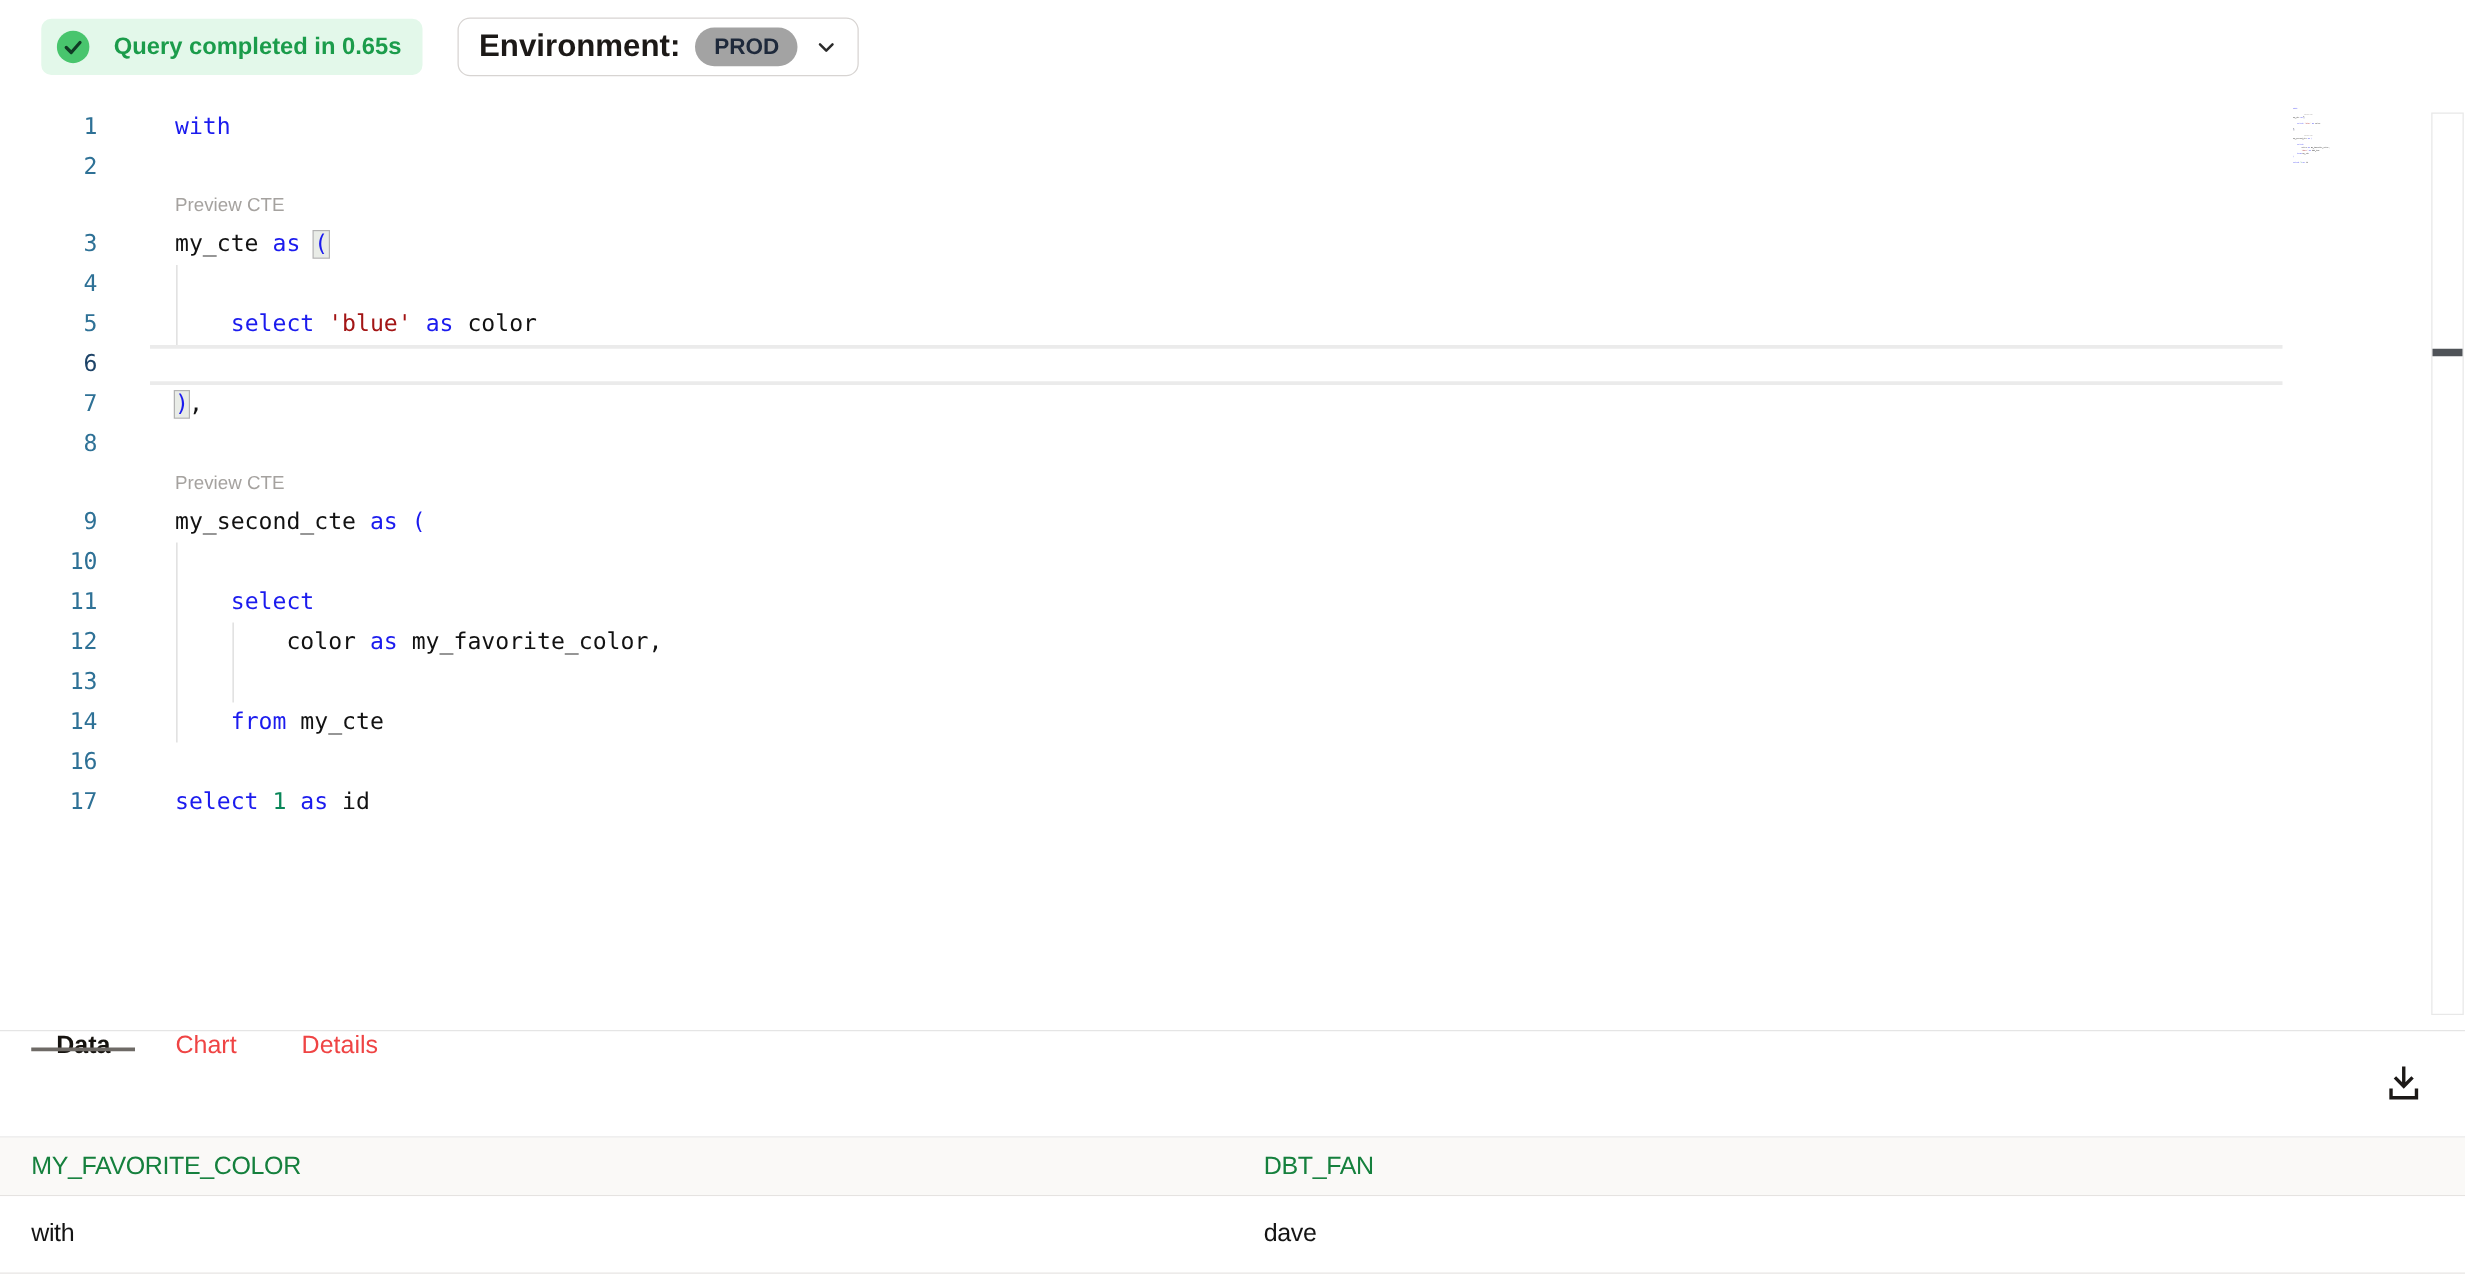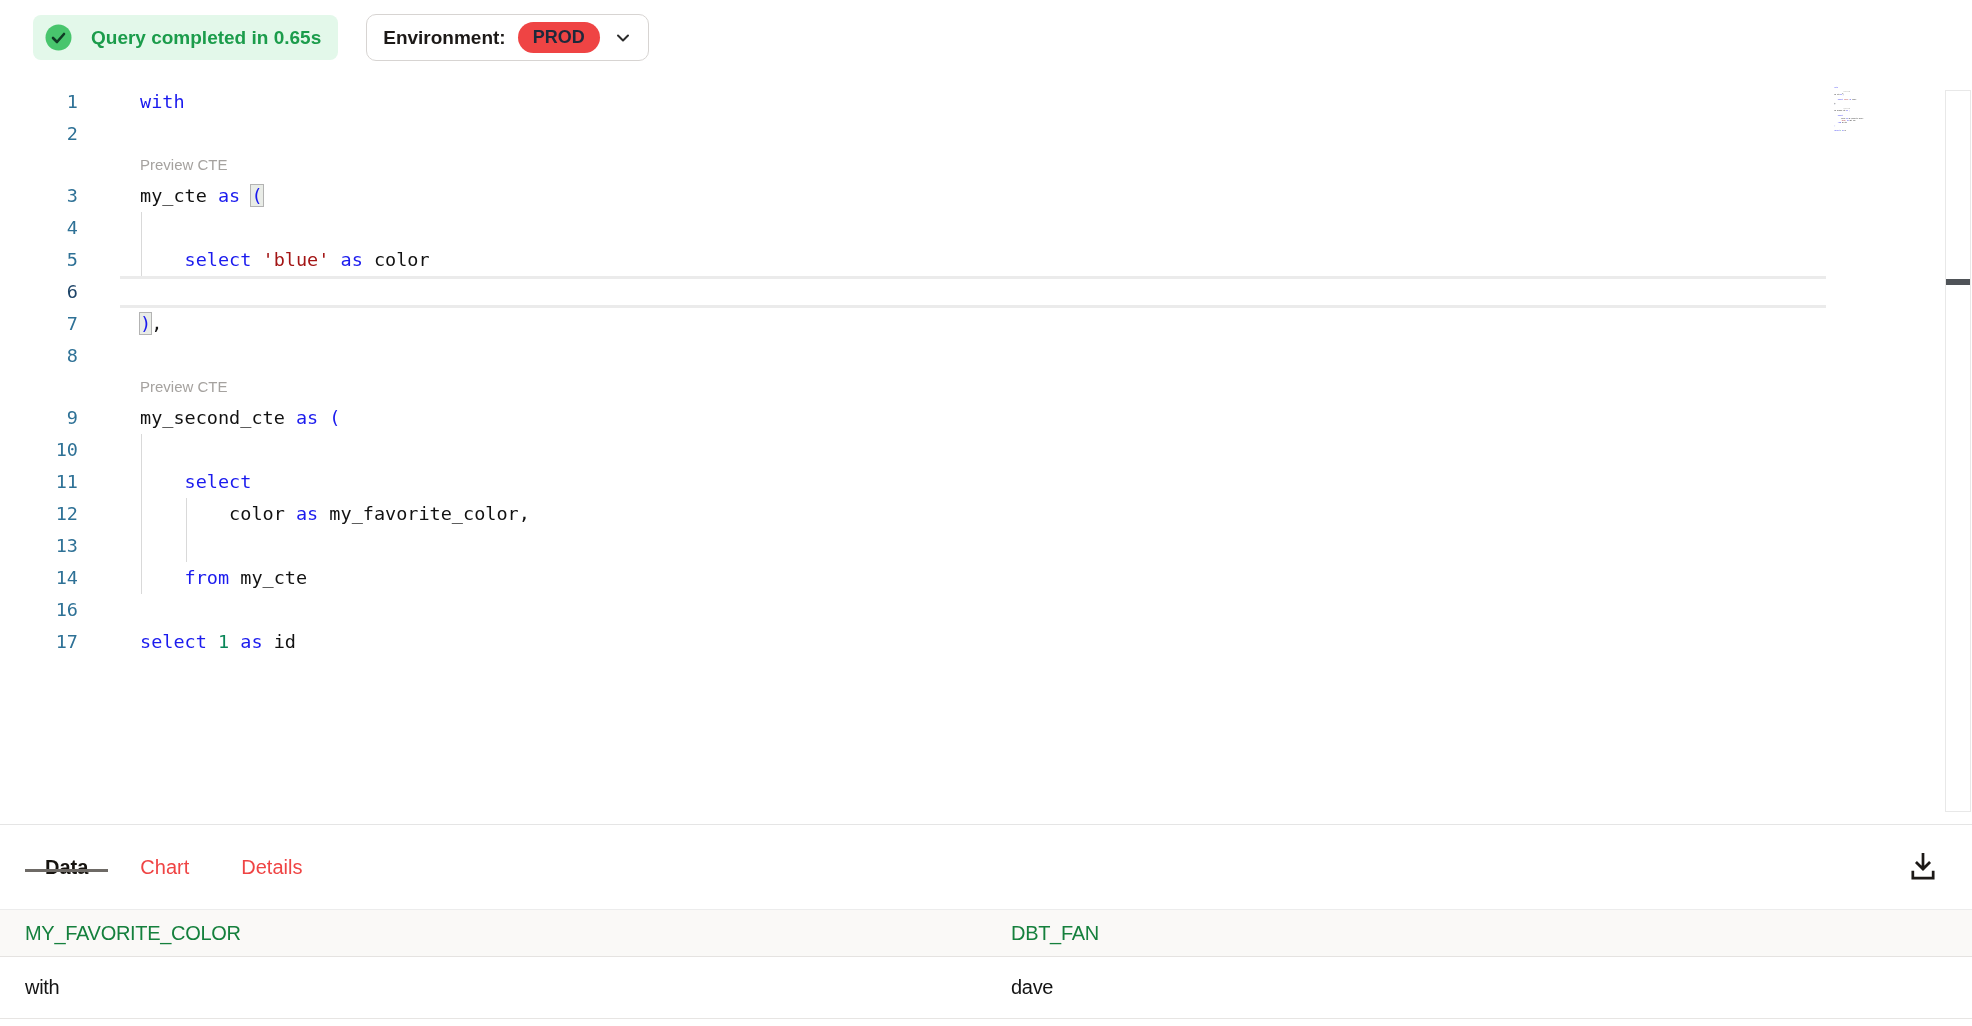--- a/index.html
+++ b/index.html
@@ -8,22 +8,22 @@
           font-family:"Liberation Sans", sans-serif; background:#fff; }
 
   
   .topbar { height:75px; display:flex; align-items:center; padding-left:33px; }
   .status-badge { display:flex; align-items:center; gap:19px; background:#e3f8ea;
                   border-radius:8px; padding:9px 17px 9px 12px; }
   .status-badge .txt { color:#1b9c4b; font-size:19px; font-weight:700; }
   .check-circle { width:27px; height:27px; display:inline-flex; }
   .env-select { display:flex; align-items:center; gap:12px; margin-left:28px;
                 border:1px solid #d7d4d2; border-radius:10px; padding:7px 16px; background:#fff; cursor:pointer; }
-  .env-label { font-size:19px; font-weight:700; color:#1c1917; }
-  .env-pill { background:#ef4444; color:#1e293b; font-size:18px; font-weight:700;
+  .env-label { font-size:25px; font-weight:700; color:#1c1917; }
+  .env-pill { background:#a3a3a3; color:#1e293b; font-size:18px; font-weight:700;
               border-radius:999px; padding:5px 15px; }
   .chevron { display:inline-flex; margin-left:2px; }
 
   
   .editor { position:relative; height:749px; background:#fff;
             font-family:"DejaVu Sans Mono", monospace; font-size:18.5px; }
   #code-lines { position:relative; padding-top:11px; z-index:2; }
   .code-row { display:flex; min-height:32px; line-height:32px; white-space:pre; }
   .gutter { width:120px; flex:0 0 120px; text-align:right; padding-right:42px;
             color:#2e7196; user-select:none; }
@@ -45,21 +45,21 @@
              overflow:hidden; z-index:3; cursor:pointer; }
   #minimap-content { transform:scale(0.075); transform-origin:0 0; width:1500px; }
   #minimap-content .code-row { min-height:32px; line-height:32px; white-space:pre; }
 
   .scroll-track { position:absolute; left:1945px; top:15px; width:26px; height:722px;
                   border:1px solid #e8e8e8; background:#fff; z-index:3; }
   .scroll-marker { position:absolute; left:0; top:188px; width:100%; height:6px; background:#4f5358; }
 
   
   .results { border-top:1px solid #e5e5e5; }
-  .tabs-row { height:84px; display:flex; align-items:center; padding-left:25px; position:relative; }
+  .tabs-row { height:84px; display:flex; align-items:flex-start; padding-left:25px; position:relative; }
   .tab { position:relative; display:flex; align-items:center; padding:0 20px; margin-right:12px;
          font-size:20px; color:#ef4444; cursor:pointer; }
   .tab.active { color:#16130f; font-weight:700; }
   .tab.active::after { content:""; position:absolute; left:0; right:0; bottom:7px;
                        height:3px; background:#6e6a66; }
   .download-btn { position:absolute; right:30px; top:22px; background:none; border:none; cursor:pointer; }
 
   .thead { display:flex; height:48px; align-items:center; background:#faf9f7;
            border-top:1px solid #ececec; border-bottom:1px solid #e5e3e1;
            font-stretch:condensed; letter-spacing:-0.3px; }

